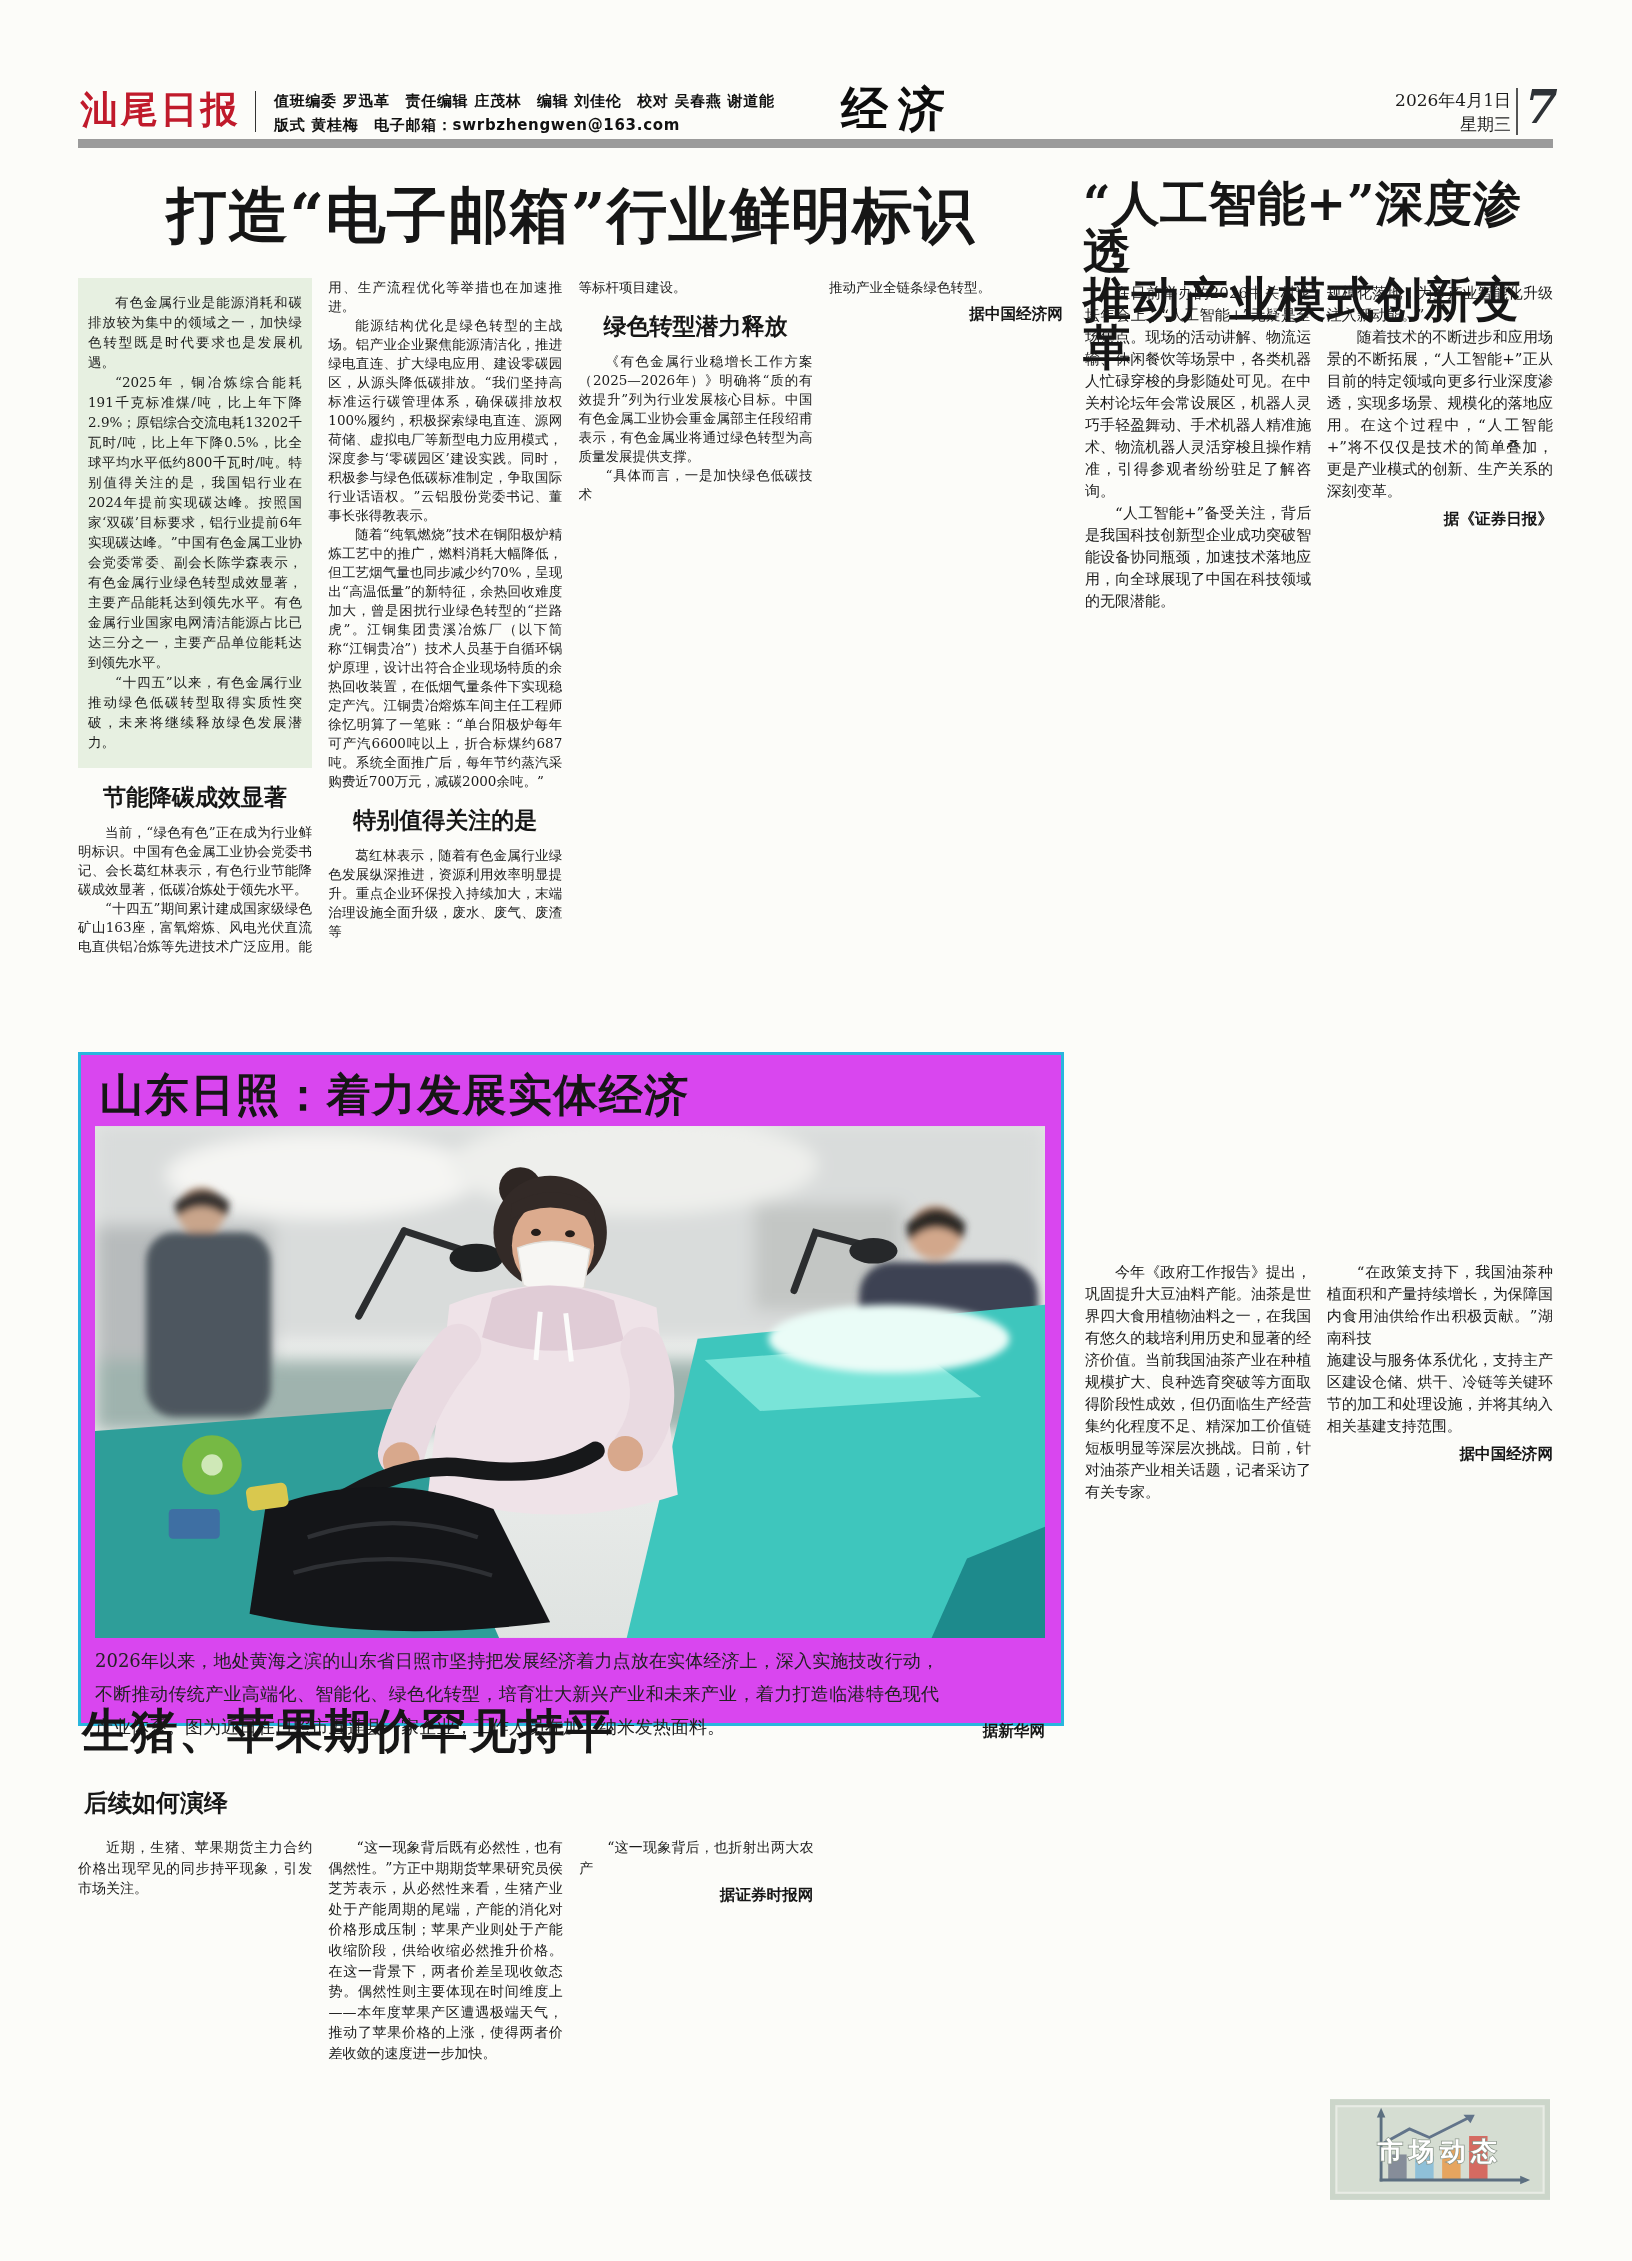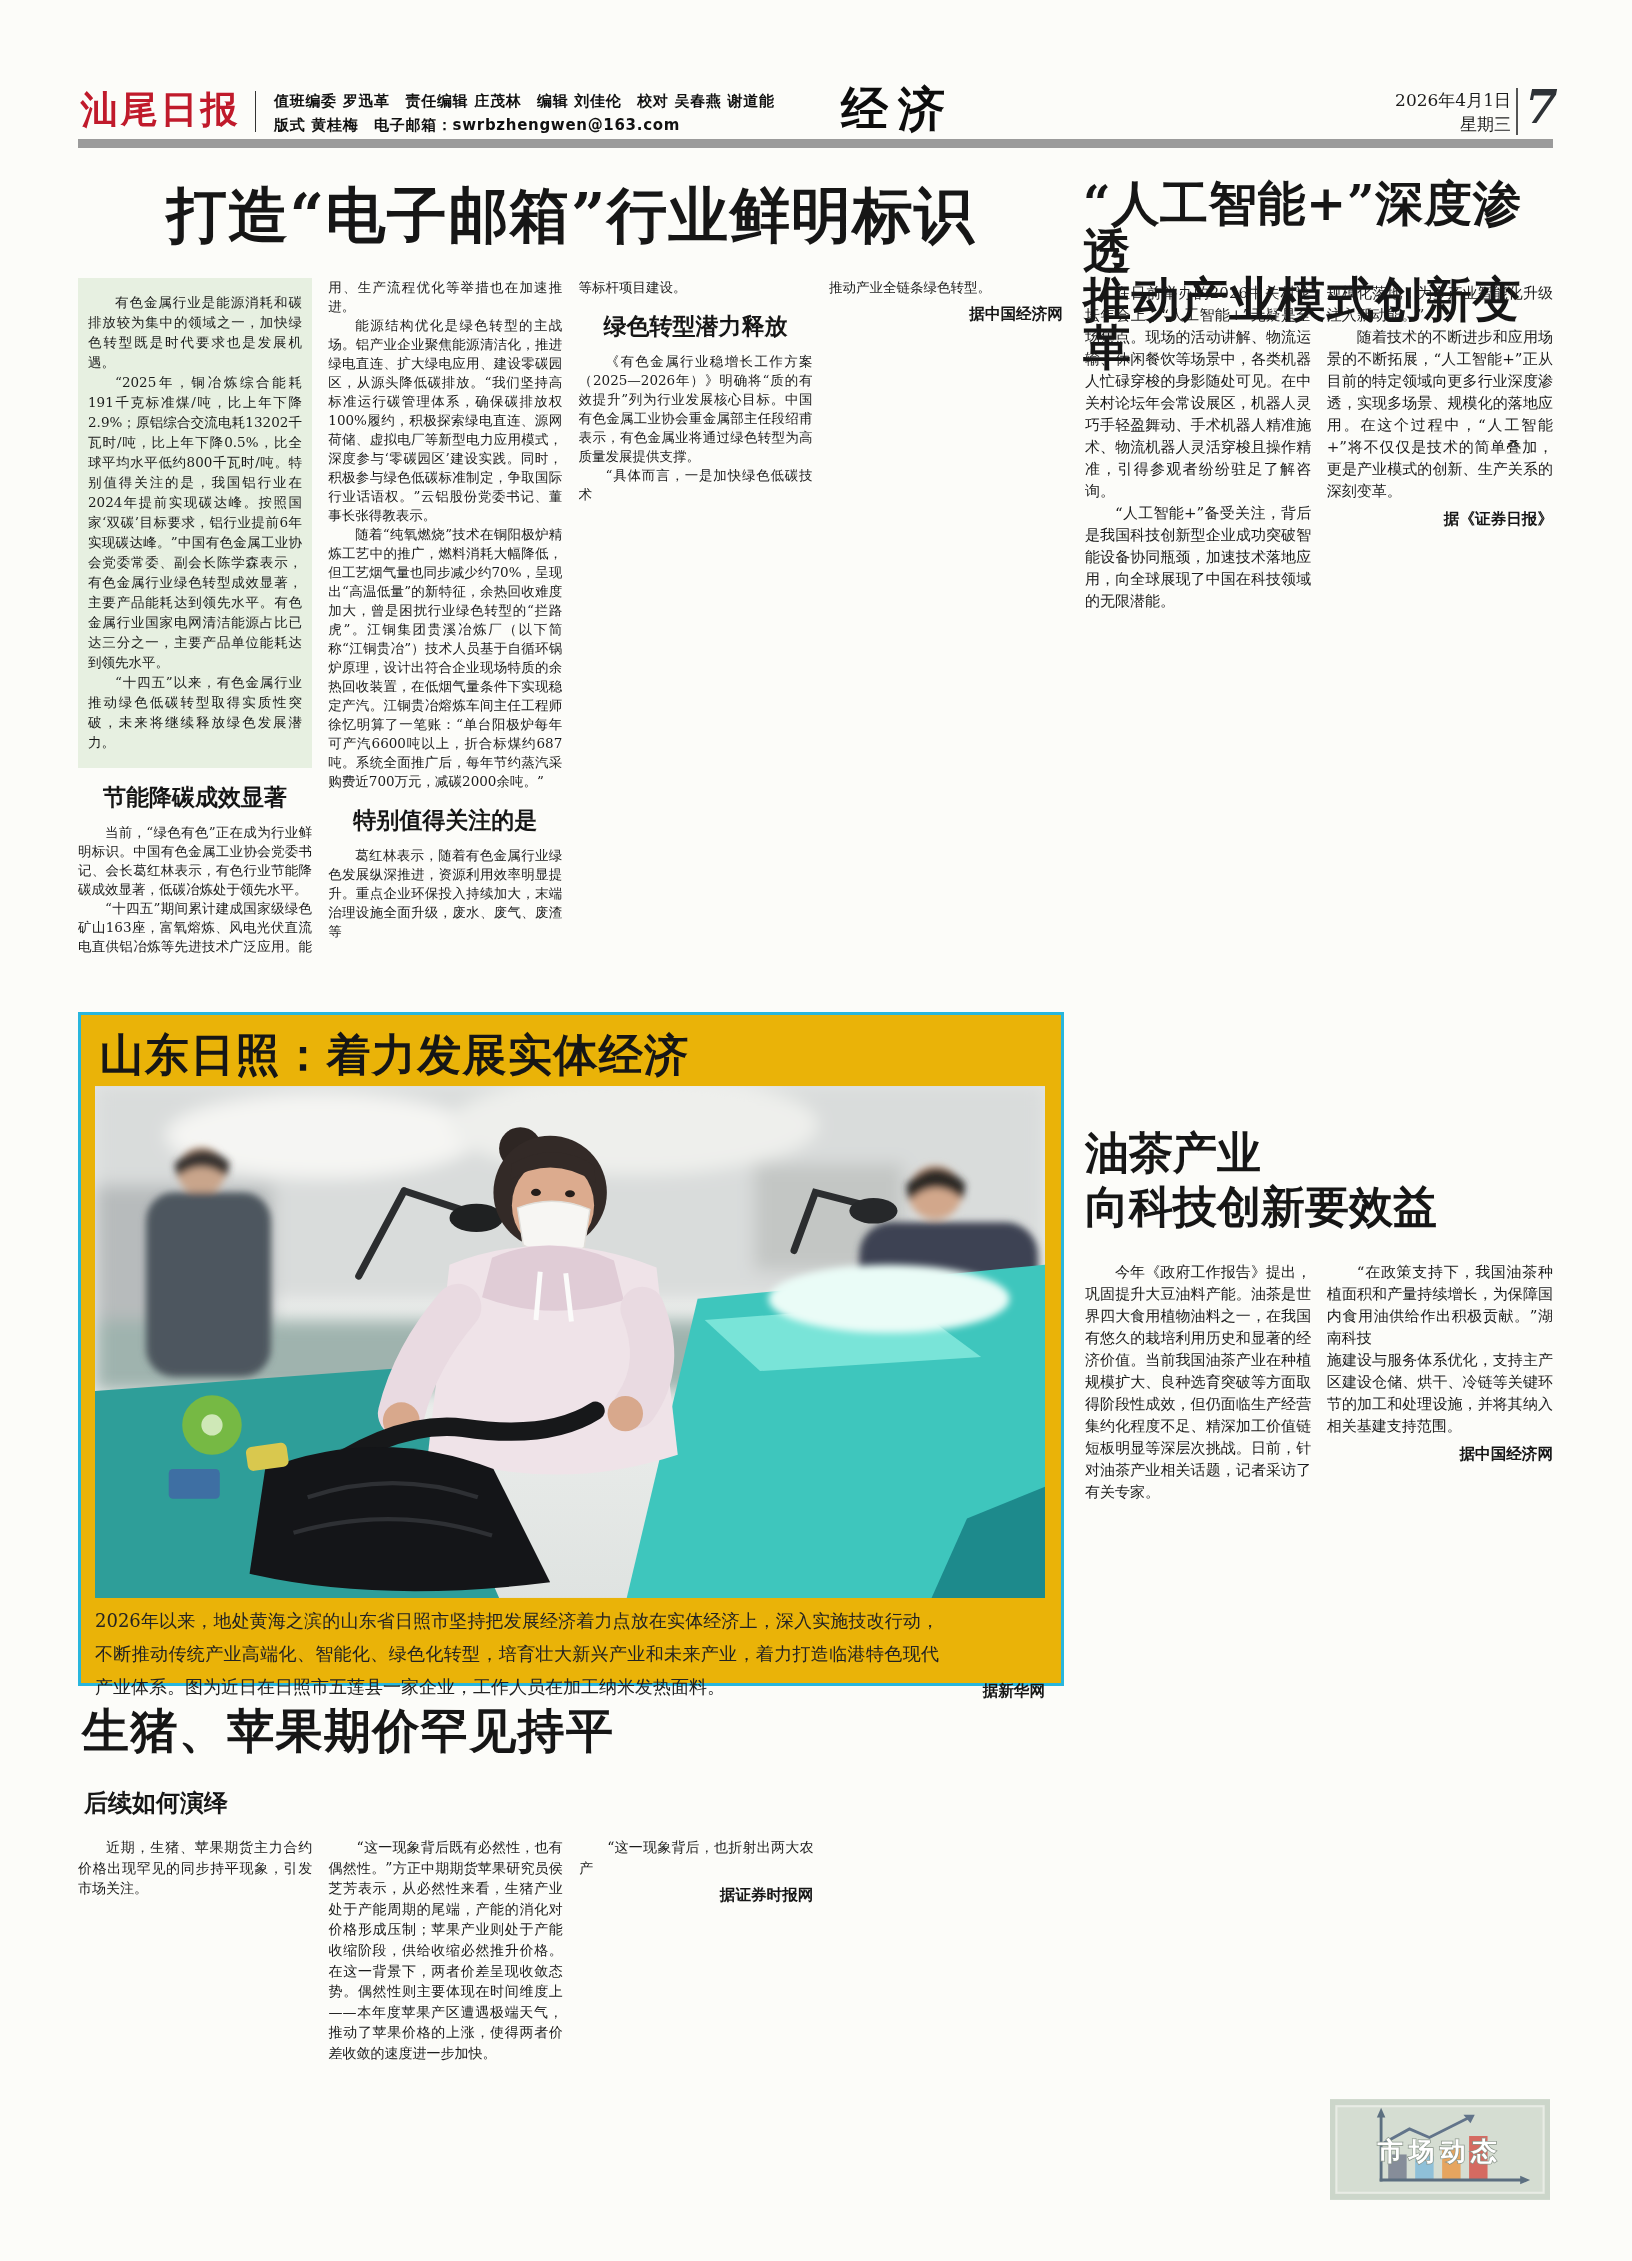--- a/index.html
+++ b/index.html
@@ -43,21 +43,21 @@
          font-size:15.6px; text-align:right; text-indent:0; margin-top:7px; }
 
   .metal-body { display:flex; gap:16.3px; }
   .metal-body .col { width:234px; height:675px; }
 
   .twocol { column-count:2; column-gap:15.6px; column-fill:balance; overflow:hidden; }
   .fourcol { column-count:4; column-gap:16.3px; column-fill:balance; overflow:hidden; }
   .twocol p, .fourcol p { break-inside:avoid-column; }
 
   
-  .photo-box { border:3.5px solid #29b6dd; background:#eab308; }
+  .photo-box { border:3.5px solid #29b6dd; background:#d946ef;margin-top:40px; }
   .caption { font-size:18px; line-height:33px; text-align:justify; color:#222; padding-right:106px; }
   .cap-att { position:absolute; right:0; bottom:1.4px; }
 </style>
 </head>
 <body>
 
 <div class="page">
 
   <div class="abs" style="left:81px; top:85px;">
     <span class="logo">汕尾日报</span>
@@ -199,24 +199,20 @@
       <rect x="214" y="506" width="58" height="34" rx="8" fill="#d9c84e" transform="rotate(-8 243 523)"></rect>
       <rect x="104" y="540" width="72" height="42" rx="6" fill="#3e6fa3"></rect>
     </svg>
 
     <div class="abs" style="left:14px; top:589px; width:950px;">
       <div class="caption">2026年以来，地处黄海之滨的山东省日照市坚持把发展经济着力点放在实体经济上，深入实施技改行动，不断推动传统产业高端化、智能化、绿色化转型，培育壮大新兴产业和未来产业，着力打造临港特色现代产业体系。图为近日在日照市五莲县一家企业，工作人员在加工纳米发热面料。</div>
       <div class="att cap-att">据新华网</div>
     </div>
   </div>
 
-  <div class="abs h-oil" style="left:1085px; top:1126px; width:475px;">
-    <div>油茶产业</div>
-    <div>向科技创新要效益</div>
-  </div>
   <div class="abs twocol" style="left:1085px; top:1261px; width:468px; height:954px;">
     <p class="bp2">今年《政府工作报告》提出，巩固提升大豆油料产能。油茶是世界四大食用植物油料之一，在我国有悠久的栽培利用历史和显著的经济价值。当前我国油茶产业在种植规模扩大、良种选育突破等方面取得阶段性成效，但仍面临生产经营集约化程度不足、精深加工价值链短板明显等深层次挑战。日前，针对油茶产业相关话题，记者采访了有关专家。</p>
     <p class="bp2">“在政策支持下，我国油茶种植面积和产量持续增长，为保障国内食用油供给作出积极贡献。”湖南科技</p>
     <p class="bp2 noind">施建设与服务体系优化，支持主产区建设仓储、烘干、冷链等关键环节的加工和处理设施，并将其纳入相关基建支持范围。</p>
     <div class="att">据中国经济网</div>
   </div>
 
   <svg class="abs" style="left:1330px; top:2099px;" width="220" height="101" viewBox="0 0 310 142" role="img">
     <rect width="310" height="142" fill="#ccd6ca"></rect>
     <rect x="9" y="10" width="292" height="122" fill="#d5ddd2" stroke="#e8ece5" stroke-width="3"></rect>

